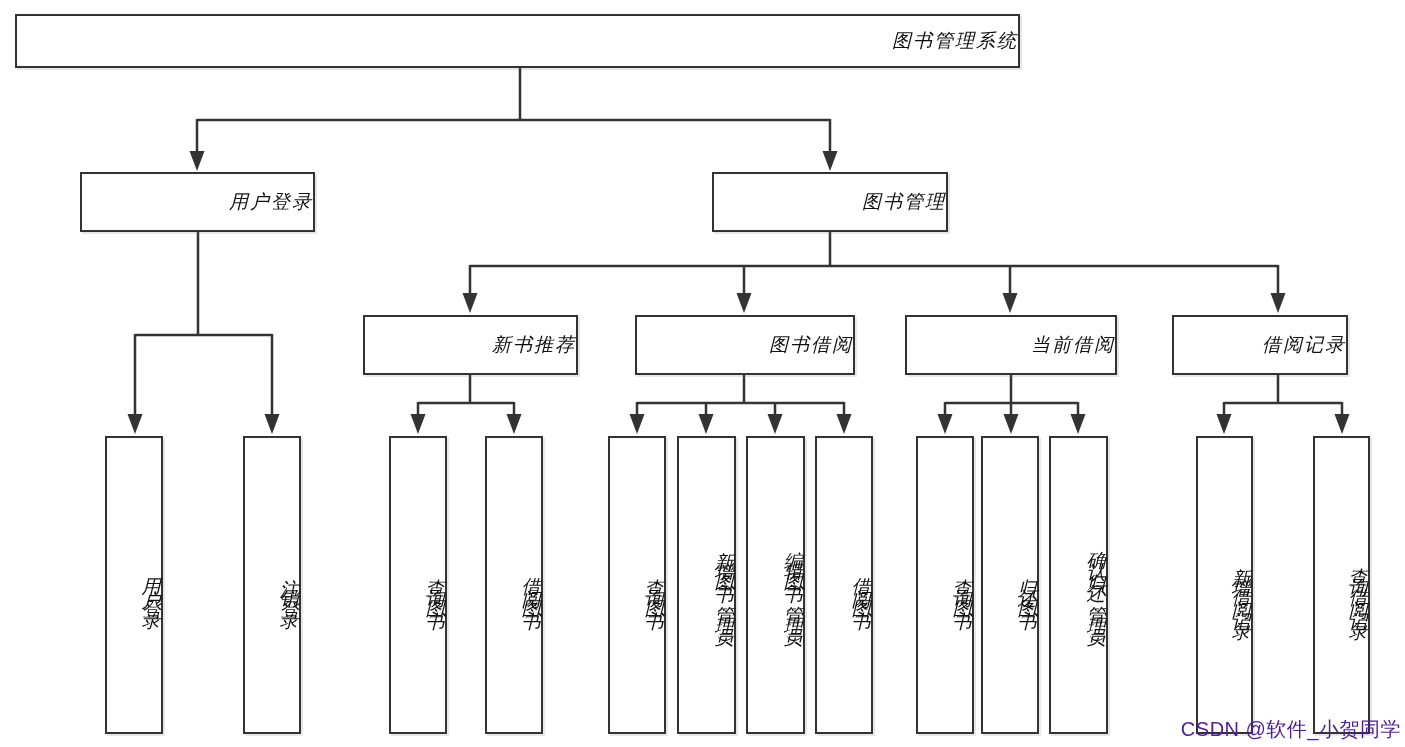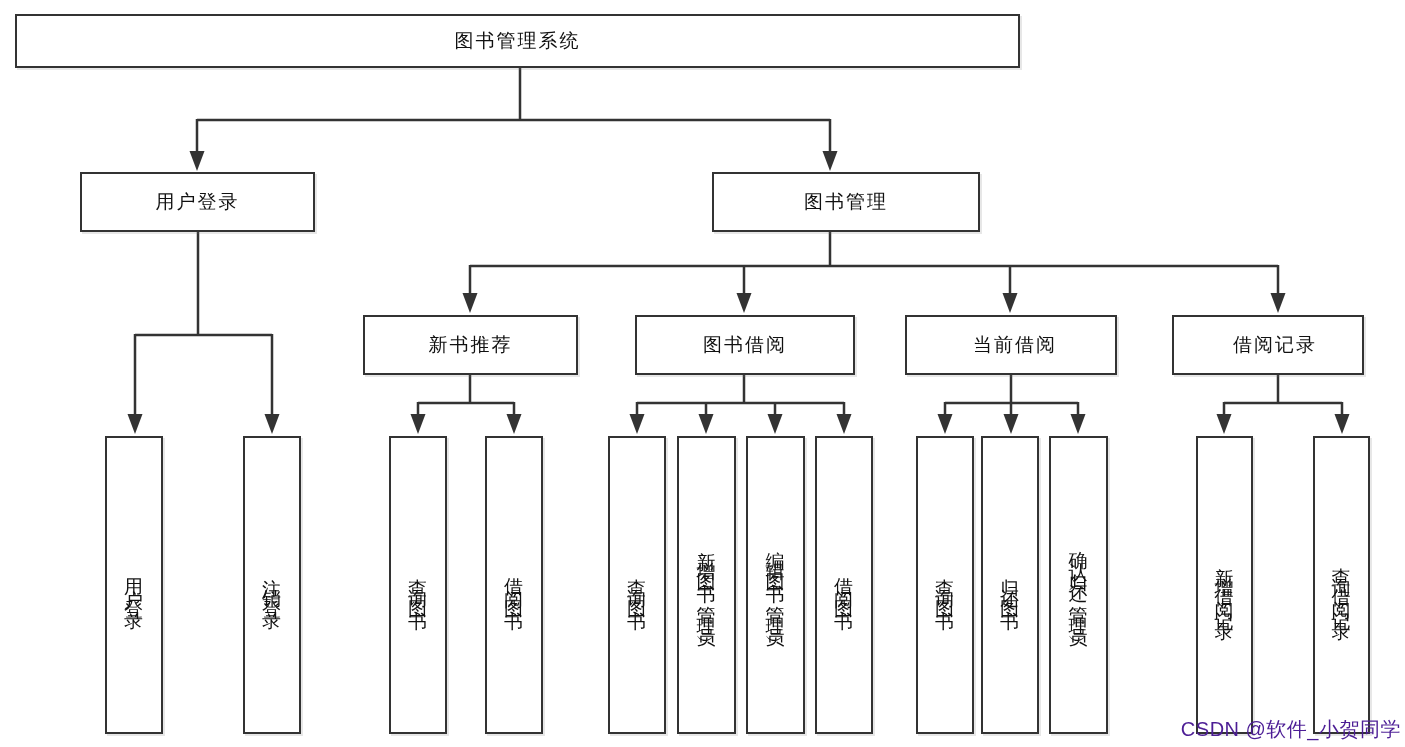--- a/index.html
+++ b/index.html
@@ -9,23 +9,24 @@
     background:#fff;
     font-family:"Liberation Sans","DejaVu Sans",sans-serif;
     overflow:hidden;
   }
   svg.connectors{position:absolute;left:0;top:0;pointer-events:none;}
   .box{
     position:absolute;
     box-sizing:border-box;
     background:#fff;
     border:2.5px solid #333;
-    display:flex;align-items:center;justify-content:center;
+    display:flex;align-items:center;justify-content:flex-end;
     color:#111;
     box-shadow:2px 2px 0 rgba(120,120,120,0.18);
+    font-style:italic;
   }
   .box.h{font-size:19px;letter-spacing:2px;white-space:nowrap;}
   .box.root{font-size:19px;letter-spacing:2px;}
   .box.leaf span{
     writing-mode:vertical-rl;
     text-orientation:mixed;
     font-size:19px;
     letter-spacing:11px;
     line-height:1;
   }
@@ -83,34 +84,34 @@
     </g>
   </svg>
 
   <div class="box root" style="left:15px;top:14px;width:1005px;height:54px;">
     <span>图书管理系统</span>
   </div>
 
   <div class="box h" style="left:80px;top:172px;width:235px;height:60px;">
     <span>用户登录</span>
   </div>
-  <div class="box h" style="left:712px;top:172px;width:268px;height:60px;">
+  <div class="box h" style="left:712px;top:172px;width:236px;height:60px;">
     <span>图书管理</span>
   </div>
 
   <div class="box h" style="left:635px;top:315px;width:220px;height:60px;">
     <span>图书借阅</span>
   </div>
   <div class="box h" style="left:363px;top:315px;width:215px;height:60px;">
     <span>新书推荐</span>
   </div>
   <div class="box h" style="left:905px;top:315px;width:212px;height:60px;padding-left:8px;">
     <span>当前借阅</span>
   </div>
-  <div class="box h" style="left:1172px;top:315px;width:192px;height:60px;padding-left:14px;">
+  <div class="box h" style="left:1172px;top:315px;width:176px;height:60px;padding-left:14px;">
     <span>借阅记录</span>
   </div>
 
   <div class="box leaf" style="left:105px;top:436px;width:58px;height:298px;">
     <span>用户登录</span>
   </div>
   <div class="box leaf" style="left:243px;top:436px;width:58px;height:298px;">
     <span>注销登录</span>
   </div>
 

